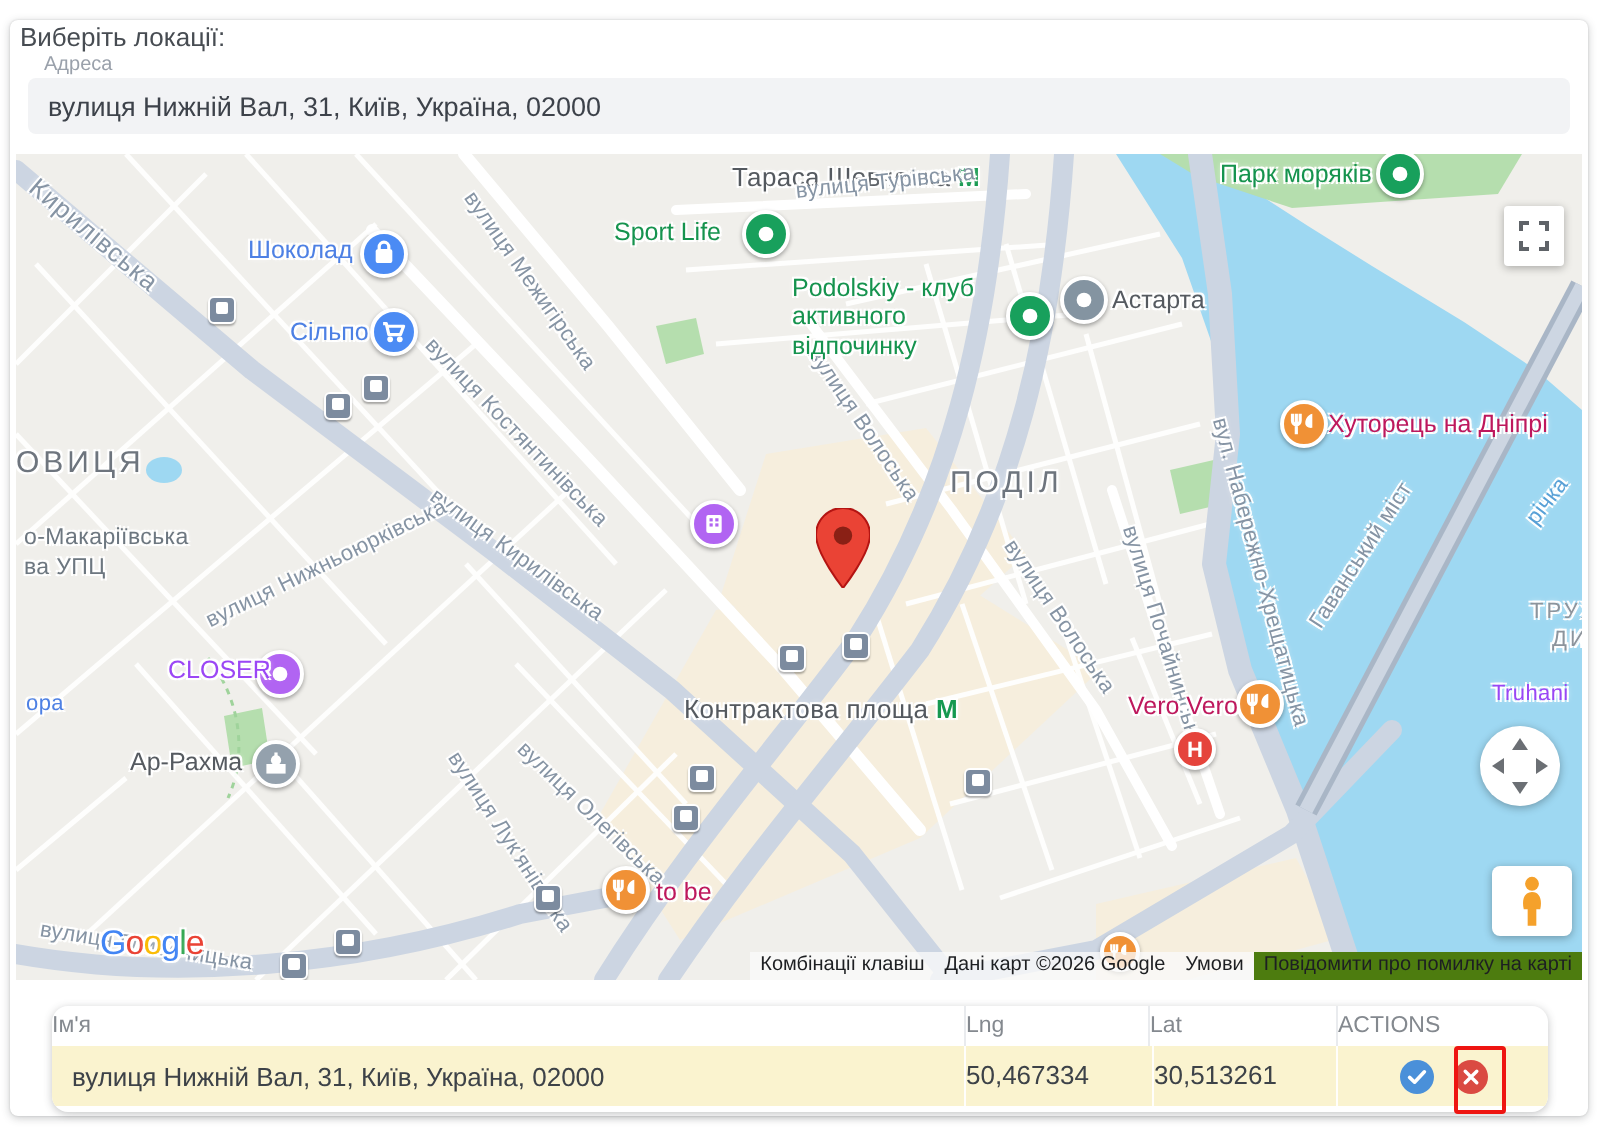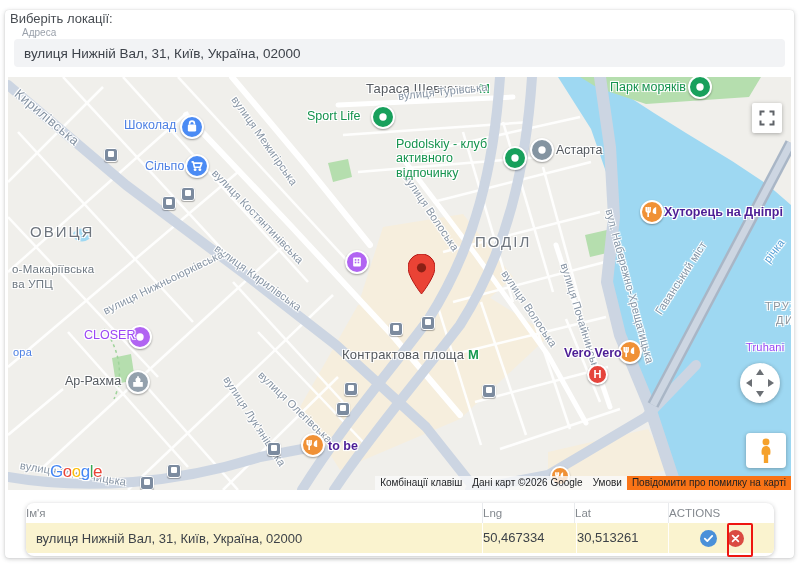--- a/index.html
+++ b/index.html
@@ -21,41 +21,41 @@
   .mlabel.big{font-size:13px;letter-spacing:.6px;}
   .mlabel.district{font-size:15px;color:#6e757e;letter-spacing:2px;}
   .mlabel.district2{font-size:11px;color:#8d949c;letter-spacing:1.5px;}
   .mlabel.station{font-size:13px;color:#54595f;}
   .mlabel.water{color:#58a0d6;}
   .mlabel.sub{font-size:11.5px;color:#6d7780;text-align:center;}
   .metro-m{color:#169950;font-weight:700;}
   .plabel{position:absolute;font-size:12.5px;font-weight:500;line-height:1.15;z-index:3;white-space:pre-line;
     text-shadow:-1px -1px 0 #fff,1px -1px 0 #fff,-1px 1px 0 #fff,1px 1px 0 #fff,0 0 3px #fff;}
   .right{}
-  .pblue{color:#4d80e4;}.pgreen{color:#15934e;}.porange{color:#4c1d95;font-weight:bold;}
+  .pblue{color:#4d80e4;}.pgreen{color:#15934e;}.porange{color:#be185d;}
   .ppurple{color:#9b46f5;}.pdark{color:#555a60;}
   .poi-icon{position:absolute;border-radius:50%;border:2px solid #fff;box-sizing:border-box;z-index:3;
     box-shadow:0 1px 2px rgba(0,0,0,.35);display:flex;align-items:center;justify-content:center;}
   .bus{position:absolute;width:12px;height:12px;background:#7c8b9f;border:1.5px solid #fff;border-radius:3px;
     box-sizing:content-box;box-shadow:0 1px 1px rgba(0,0,0,.3);z-index:2;}
   .bus .bw{width:6px;height:6px;background:#fff;border-radius:1px;margin:2px auto 0;}
   .marker{position:absolute;left:400px;top:177px;z-index:4;}
   
   .ctl{position:absolute;background:#fff;z-index:5;box-shadow:0 1px 4px rgba(0,0,0,.3);}
   .fullscreen-btn{left:744px;top:26px;width:30px;height:30px;border-radius:2px;display:flex;
     align-items:center;justify-content:center;}
   .pan-ctl{left:732px;top:286px;width:40px;height:40px;border-radius:50%;display:flex;
     align-items:center;justify-content:center;}
   .pegman-btn{left:738px;top:356px;width:40px;height:35px;border-radius:4px;display:flex;
     align-items:center;justify-content:center;}
   
   .attr{position:absolute;right:0;bottom:0;height:14px;display:flex;align-items:center;z-index:6;
     font-size:10px;color:#1d1f22;}
   .attr span{background:rgba(250,250,250,.78);padding:1px 5px;height:12px;line-height:12px;white-space:nowrap;}
-  .attr span.solid{background:#f97316;}
+  .attr span.solid{background:#4d7c0f;}
   .glogo{position:absolute;left:6px;bottom:8px;z-index:6;font-size:17px;font-weight:500;letter-spacing:-.5px;
     text-shadow:-1px -1px 0 #fff,1px -1px 0 #fff,-1px 1px 0 #fff,1px 1px 0 #fff,0 0 3px #fff;padding-left:36px;}
   
   .table-card{left:26px;top:503px;width:748px;height:53px;background:#fff;border-radius:8px;
     box-shadow:0 1px 4px rgba(60,64,67,.3);overflow:hidden;}
   .trow{display:flex;width:748px;}
   .thead{height:20px;align-items:center;font-size:11.5px;color:#84898f;}
   .tbody{height:30px;align-items:center;background:#faf3cf;font-size:13px;color:#3d4248;}
   .c1{width:456px;}.c2{width:94px;}.c3{width:92px;}.c4{width:106px;}
   .cell{box-sizing:border-box;overflow:hidden;white-space:nowrap;}
@@ -145,21 +145,21 @@
     </g>
 
     <line x1="645" y1="328" x2="783" y2="66" stroke="#a9b6c6" stroke-width="12"></line>
     <line x1="645" y1="328" x2="783" y2="66" stroke="#cdd6e2" stroke-width="7"></line>
   </svg>
 
   <div id="map-labels">
       <div class="mlabel station" style="left: 358px; top: 5px;">Тараса Шевченка<span class="metro-m"> М</span></div>
       <div class="mlabel station" style="left: 334px; top: 271px;">Контрактова площа<span class="metro-m"> М</span></div>
       <div class="mlabel district" style="left: 467px; top: 156px;">ПОДІЛ</div>
-      <div class="mlabel district" style="left: 22px; top: 146px;">ОВИЦЯ</div>
+      <div class="mlabel district" style="left: 0; top: 146px;">ОВИЦЯ</div>
       <div class="mlabel district2" style="left: 757px; top: 223px;">ТРУХ</div>
       <div class="mlabel district2" style="left: 768px; top: 237px;">ДИ</div>
       <div class="mlabel big" style="left: 8px; top: 8px; transform: rotate(40deg);">Кирилівська</div>
       <div class="mlabel " style="left: 226px; top: 14px; transform: rotate(55deg);">вулиця Межигірська</div>
       <div class="mlabel " style="left: 206px; top: 88px; transform: rotate(46deg);">вулиця Костянтинівська</div>
       <div class="mlabel " style="left: 208px; top: 164px; transform: rotate(36deg);">вулиця Кирилівська</div>
       <div class="mlabel " style="left: 96px; top: 228px; transform: rotate(-26deg);">вулиця Нижньоюрківська</div>
       <div class="mlabel " style="left: 390px; top: 13px; transform: rotate(-6deg);">вулиця Турівська</div>
       <div class="mlabel " style="left: 398px; top: 92px; transform: rotate(56deg);">вулиця Волоська</div>
       <div class="mlabel " style="left: 496px; top: 188px; transform: rotate(56deg);">вулиця Волоська</div>

